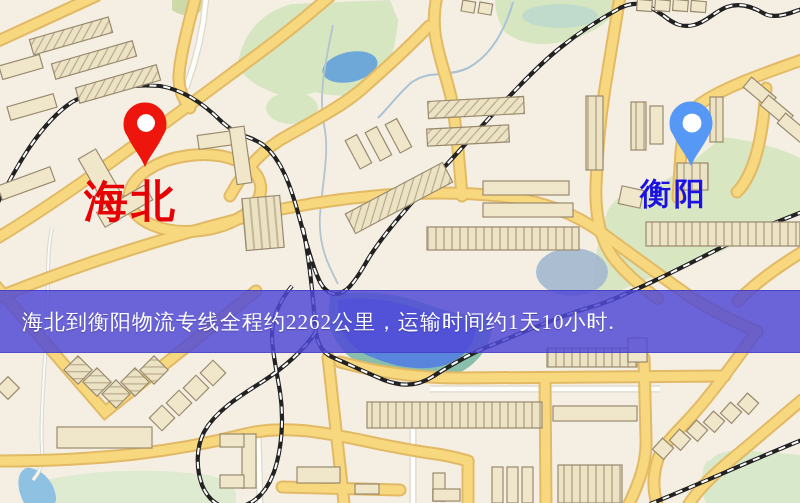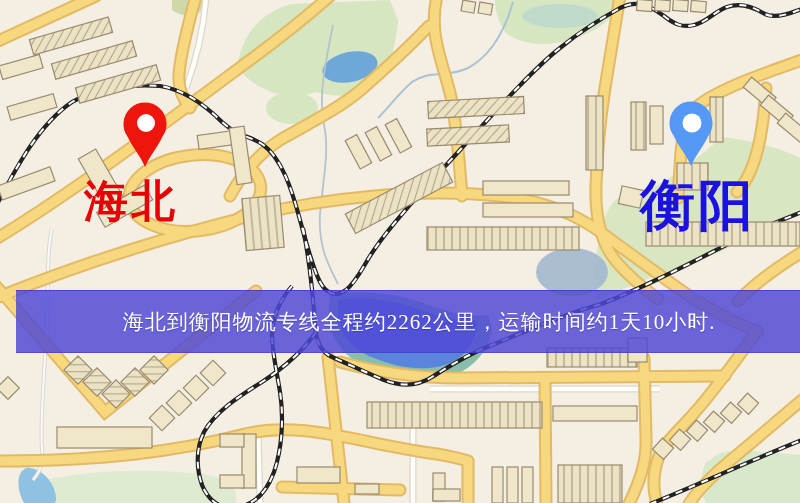--- a/index.html
+++ b/index.html
@@ -8,29 +8,28 @@
     font-family:Liberation Serif, serif;
     background:#f4eee3;
   }
   .stage svg{position:absolute;left:0;top:0;display:block;}
   .place-label{
     position:absolute;font-weight:bold;line-height:1;white-space:nowrap;
     letter-spacing:3px;text-shadow:0 0 2px rgba(255,255,255,0.35);
     user-select:none;
   }
   .place-label.origin{left:84px;top:180px;font-size:44px;color:#e60104;}
-  .place-label.dest{left:640px;top:178px;font-size:55px;color:#1b12e0;}
+  .place-label.dest{left:640px;top:178px;font-size:31px;color:#1b12e0;}
   .banner{
-    position:absolute;left:16px;right:0;top:290px;height:63px;
+    position:absolute;left:0;right:0;top:290px;height:63px;
     background:rgba(80,73,214,0.84);
     border-top:1px solid rgba(60,54,190,0.7);
     border-bottom:1px solid rgba(60,54,190,0.5);
     display:flex;align-items:center;box-sizing:border-box;
     padding-left:22px;
-    justify-content:center;
   }
   .banner span{
     color:#ffffff;font-size:21px;letter-spacing:1px;
     text-shadow:0 1px 1px rgba(20,20,80,0.35);
   }
 </style>
 </head>
 <body>
 
 <div class="stage">

